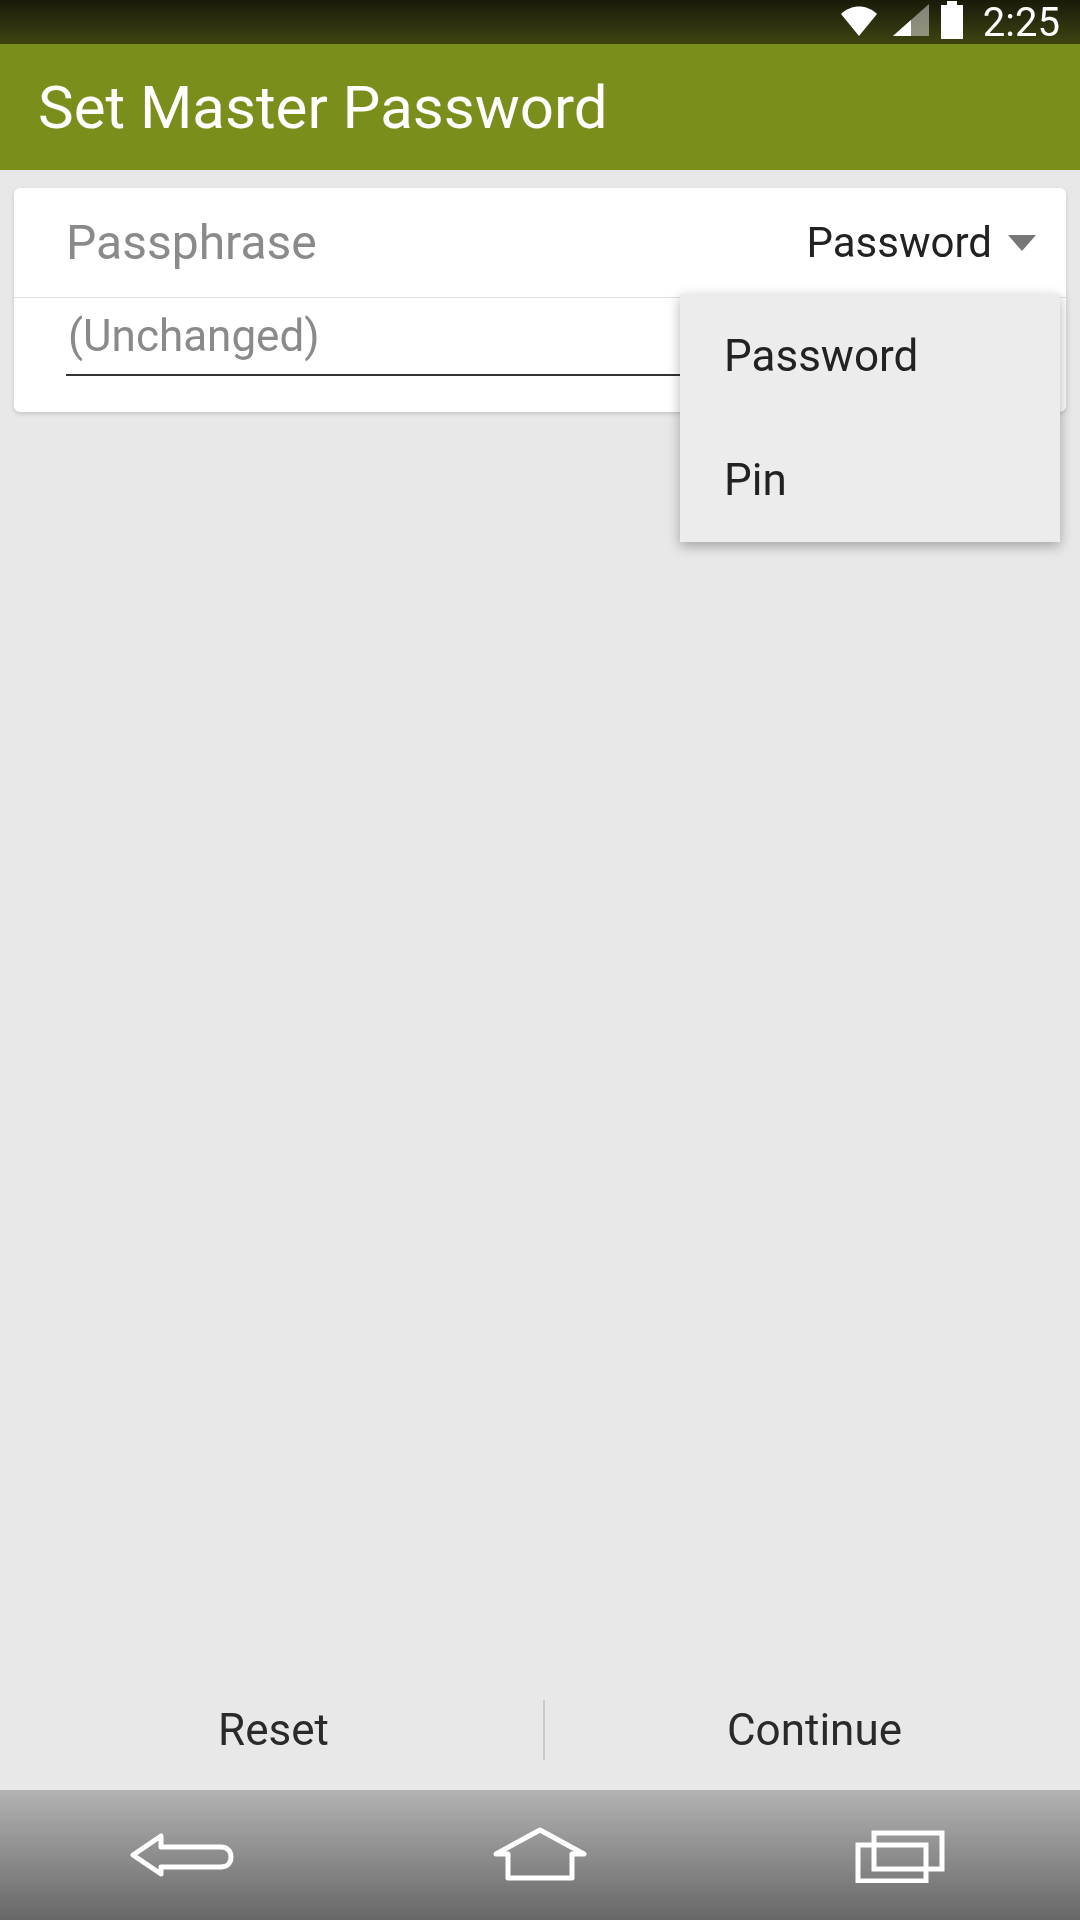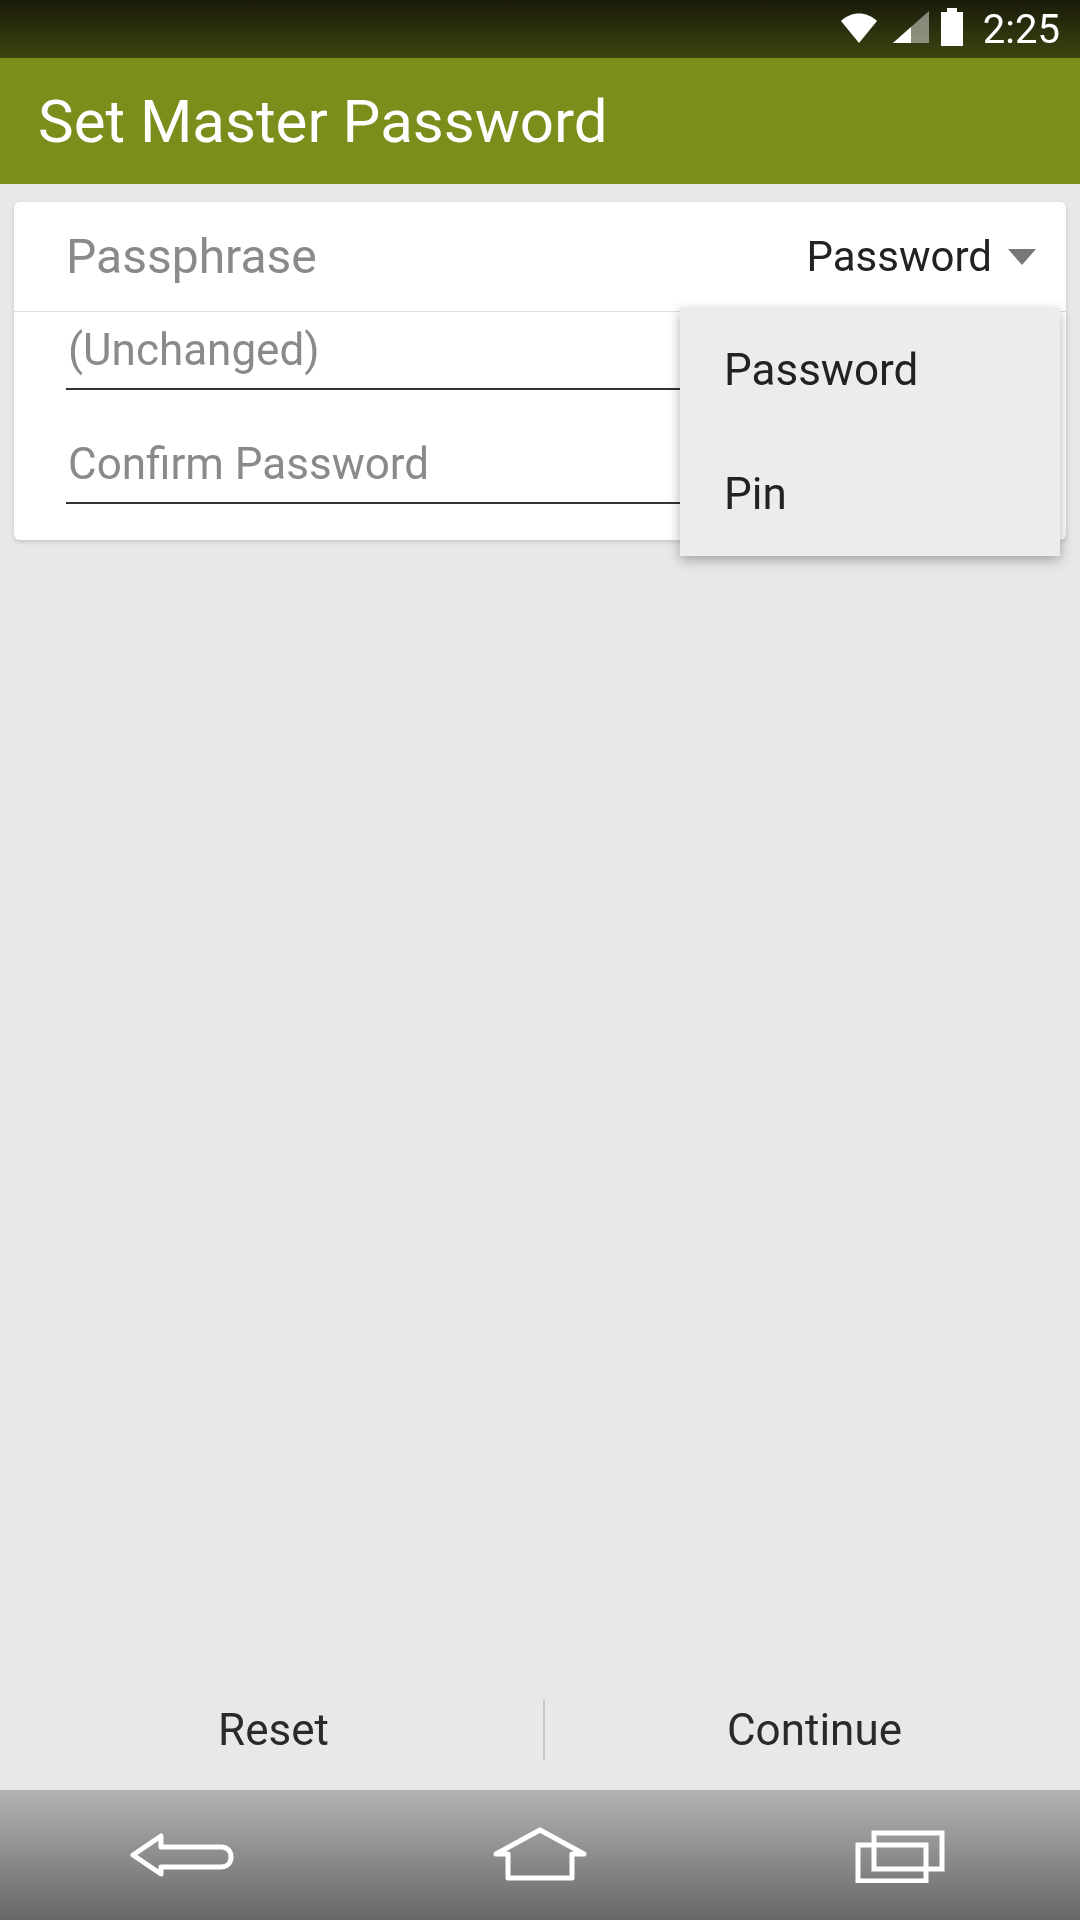--- a/index.html
+++ b/index.html
@@ -11,21 +11,21 @@
     body {
       width: 1080px;
       height: 1920px;
       font-family: Roboto, Arial, sans-serif;
       background: #e8e8e8;
       position: relative;
       overflow: hidden;
     }
     
     .status-bar {
-      height: 58px;
+      height: 44px;
       background: linear-gradient(to bottom, #1a1a0a, #3e4411);
       display: flex;
       justify-content: flex-end;
       align-items: center;
       padding: 0 20px;
       gap: 10px;
     }
     
     .wifi-icon {
       width: 44px;
@@ -230,23 +230,20 @@
     <div class="card-row-1">
       <div class="passphrase-label">Passphrase</div>
       <div class="spinner">
         <span>Password</span>
         <span class="spinner-triangle"></span>
       </div>
     </div>
     <div class="input-row">
       <input type="text" class="text-input" placeholder="(Unchanged)" style="">
     </div>
-    <div class="input-row">
-      <input type="text" class="text-input" placeholder="Confirm Password" style="">
-    </div>
 
     <div class="dropdown-menu">
       <div class="dropdown-item">Password</div>
       <div class="dropdown-item">Pin</div>
     </div>
   </div>
 </div>
 
 <div class="footer-buttons">
   <div class="footer-button">Reset</div>

